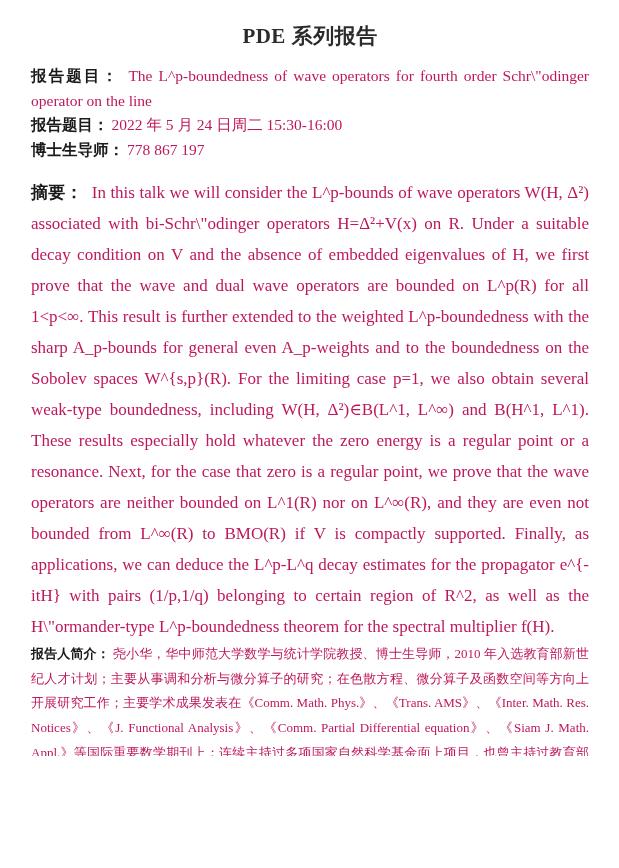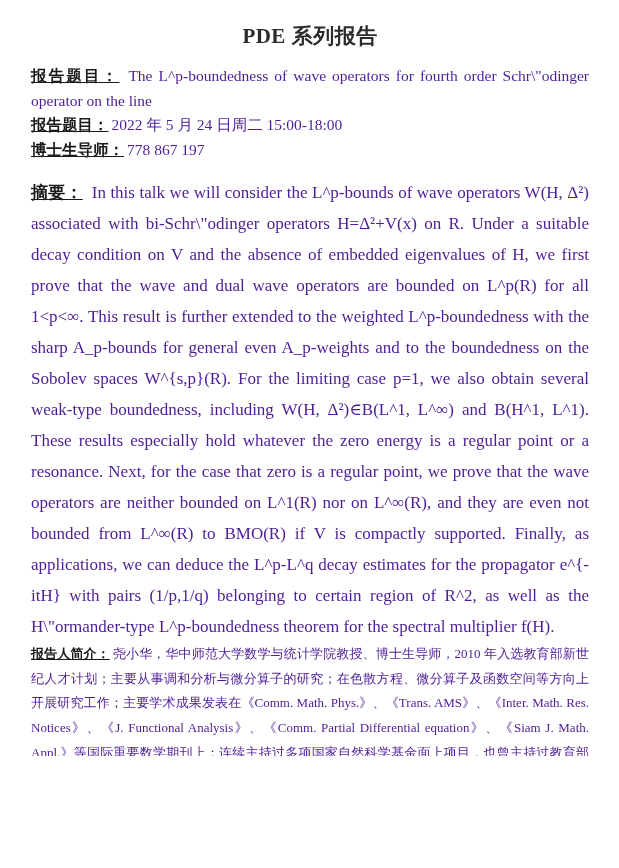--- a/index.html
+++ b/index.html
@@ -31,27 +31,26 @@
   }
   .field {
     font-size: 15.5px;
     line-height: 24.5px;
     text-align: justify;
   }
   .lbl {
     font-weight: bold;
     color: #1a1a1a;
     margin-right: 3px;
-    text-decoration: underline;
   }
   .lbl-wide {
     margin-right: 9px;
   }
   .val {
-    color: #4c1d95;
+    color: #be185d;
   }
   .abstract {
     margin-top: 15px;
     font-size: 17px;
     line-height: 31px;
     text-align: justify;
   }
   .bio {
     font-size: 13px;
     line-height: 24.7px;
@@ -64,21 +63,21 @@
 <div class="page">
 
   <h1 class="doc-title">PDE 系列报告</h1>
 
   <p class="field">
     <span class="lbl lbl-wide">报告题目：</span><span class="val">The L^p-boundedness of wave operators for fourth order Schr\"odinger operator on the line</span>
   </p>
 
 
   <p class="field">
-    <span class="lbl">报告题目：</span><span class="val">2022 年 5 月 24 日周二 15:00-18:00</span>
+    <span class="lbl">报告题目：</span><span class="val">2022 年 5 月 24 日周二 15:30-16:00</span>
   </p>
 
   <p class="field">
     <span class="lbl">博士生导师：</span><span class="val">778 867 197</span>
   </p>
 
   <p class="abstract">
     <span class="lbl lbl-wide">摘要：</span><span class="val">In this talk we will consider the L^p-bounds of wave operators W(H, Δ²) associated with bi-Schr\"odinger operators H=Δ²+V(x) on R. Under a suitable decay condition on V and the absence of embedded eigenvalues of H, we first prove that the wave and dual wave operators are bounded on L^p(R) for all 1&lt;p&lt;∞. This result is further extended to the weighted L^p-boundedness with the sharp A_p-bounds for general even A_p-weights and to the boundedness on the Sobolev spaces W^{s,p}(R). For the limiting case p=1, we also obtain several weak-type boundedness, including W(H, Δ²)∈B(L^1, L^∞) and B(H^1, L^1). These results especially hold whatever the zero energy is a regular point or a resonance. Next, for the case that zero is a regular point, we prove that the wave operators are neither bounded on L^1(R) nor on L^∞(R), and they are even not bounded from L^∞(R) to BMO(R) if V is compactly supported. Finally, as applications, we can deduce the L^p-L^q decay estimates for the propagator e^{-itH} with pairs (1/p,1/q) belonging to certain region of R^2, as well as the H\"ormander-type L^p-boundedness theorem for the spectral multiplier f(H).</span>
   </p>
 

